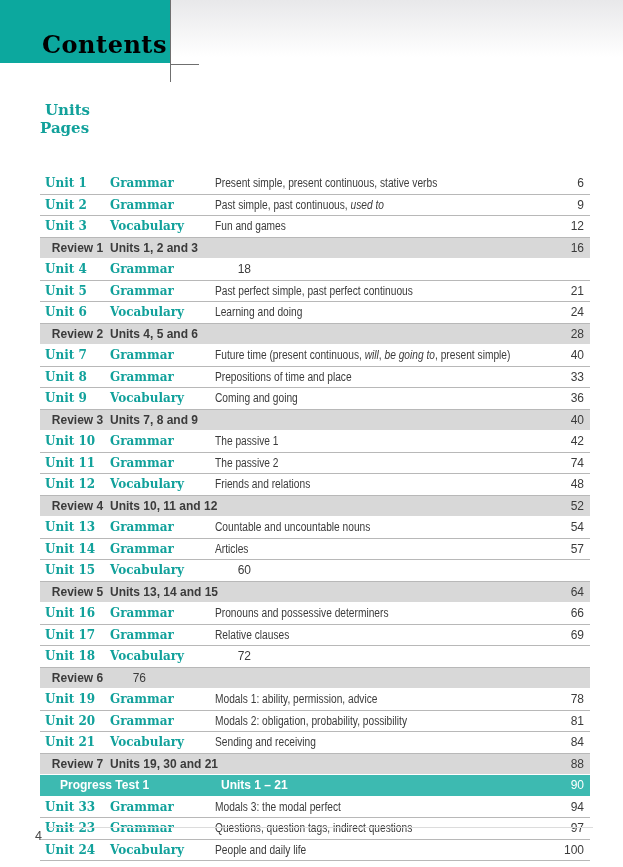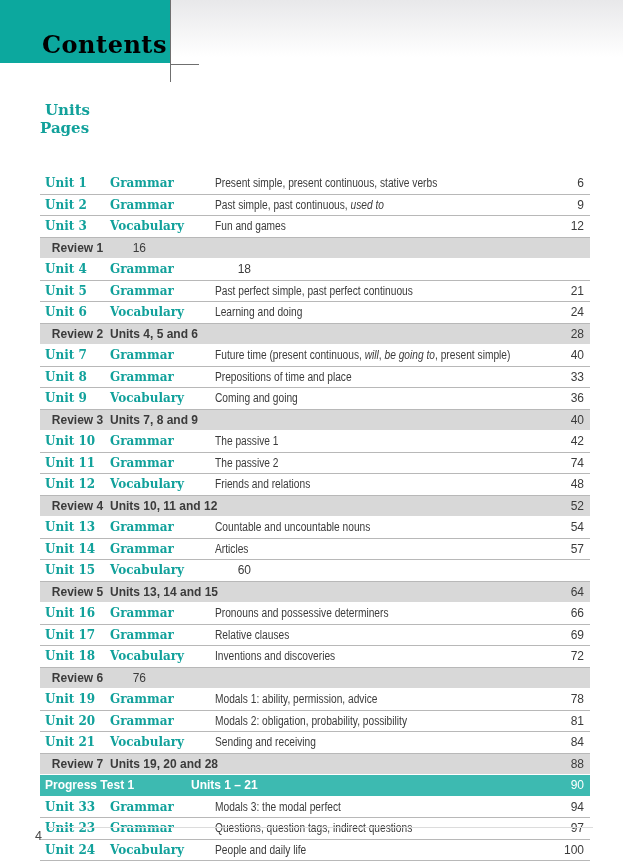--- a/index.html
+++ b/index.html
@@ -55,21 +55,21 @@
   .c-cat{width:105px;flex:none;}
   .serif-label{
     font-family:"DejaVu Serif", serif;font-weight:bold;font-size:12px;
     color:var(--teal-text);white-space:nowrap;
   }
   .c-topic{flex:1;overflow:hidden;}
   .cond{display:inline-block;transform:scaleX(.85);transform-origin:0 50%;white-space:nowrap;}
   .c-page{flex:none;min-width:42px;text-align:right;padding-right:6px;}
   .c-rlabel{width:70px;flex:none;padding-left:5px;font-weight:bold;white-space:nowrap;text-align:center;}
   .c-rspan{flex:1;font-weight:bold;white-space:nowrap;}
-  .c-plabel{width:151px;flex:none;padding-left:5px;font-weight:bold;white-space:nowrap;}
+  .c-plabel{width:181px;flex:none;padding-left:20px;font-weight:bold;white-space:nowrap;}
   .c-pspan{flex:1;font-weight:bold;white-space:nowrap;}
   .footer-line{position:absolute;left:48px;top:827px;width:545px;height:1px;background:var(--footer-line);}
   .footer-page{position:absolute;left:35px;top:829px;font-size:12.5px;color:#4a4a4a;}
   em{font-style:italic;}
 </style>
 </head>
 <body>
 
 <div class="top-gradient"></div>
 
@@ -98,20 +98,21 @@
       <div class="cell c-page">9</div>
     </div>
     <div class="row unit">
       <div class="cell c-unit"><span class="serif-label">Unit 3</span></div>
       <div class="cell c-cat"><span class="serif-label">Vocabulary</span></div>
       <div class="cell c-topic"><span class="cond"><span>Fun and games</span></span></div>
       <div class="cell c-page">12</div>
     </div>
     <div class="row review">
       <div class="cell c-rlabel">Review 1</div>
+      <div class="cell c-rspan">Units 1, 2 and 3</div>
       <div class="cell c-page">16</div>
     </div>
     <div class="row unit">
       <div class="cell c-unit"><span class="serif-label">Unit 4</span></div>
       <div class="cell c-cat"><span class="serif-label">Grammar</span></div>
       <div class="cell c-page">18</div>
     </div>
     <div class="row unit">
       <div class="cell c-unit"><span class="serif-label">Unit 5</span></div>
       <div class="cell c-cat"><span class="serif-label">Grammar</span></div>
@@ -205,21 +206,20 @@
     </div>
     <div class="row unit">
       <div class="cell c-unit"><span class="serif-label">Unit 17</span></div>
       <div class="cell c-cat"><span class="serif-label">Grammar</span></div>
       <div class="cell c-topic"><span class="cond"><span>Relative clauses</span></span></div>
       <div class="cell c-page">69</div>
     </div>
     <div class="row unit">
       <div class="cell c-unit"><span class="serif-label">Unit 18</span></div>
       <div class="cell c-cat"><span class="serif-label">Vocabulary</span></div>
-      <div class="cell c-topic"><span class="cond"><span>Inventions and discoveries</span></span></div>
       <div class="cell c-page">72</div>
     </div>
     <div class="row review">
       <div class="cell c-rlabel">Review 6</div>
       <div class="cell c-page">76</div>
     </div>
     <div class="row unit">
       <div class="cell c-unit"><span class="serif-label">Unit 19</span></div>
       <div class="cell c-cat"><span class="serif-label">Grammar</span></div>
       <div class="cell c-topic"><span class="cond"><span>Modals 1: ability, permission, advice</span></span></div>
@@ -232,21 +232,21 @@
       <div class="cell c-page">81</div>
     </div>
     <div class="row unit">
       <div class="cell c-unit"><span class="serif-label">Unit 21</span></div>
       <div class="cell c-cat"><span class="serif-label">Vocabulary</span></div>
       <div class="cell c-topic"><span class="cond"><span>Sending and receiving</span></span></div>
       <div class="cell c-page">84</div>
     </div>
     <div class="row review">
       <div class="cell c-rlabel">Review 7</div>
-      <div class="cell c-rspan">Units 19, 20 and 28</div>
+      <div class="cell c-rspan">Units 19, 30 and 21</div>
       <div class="cell c-page">88</div>
     </div>
     <div class="row progress">
       <div class="cell c-plabel">Progress Test 1</div>
       <div class="cell c-pspan">Units 1 – 21</div>
       <div class="cell c-page">90</div>
     </div>
     <div class="row unit">
       <div class="cell c-unit"><span class="serif-label">Unit 33</span></div>
       <div class="cell c-cat"><span class="serif-label">Grammar</span></div>

